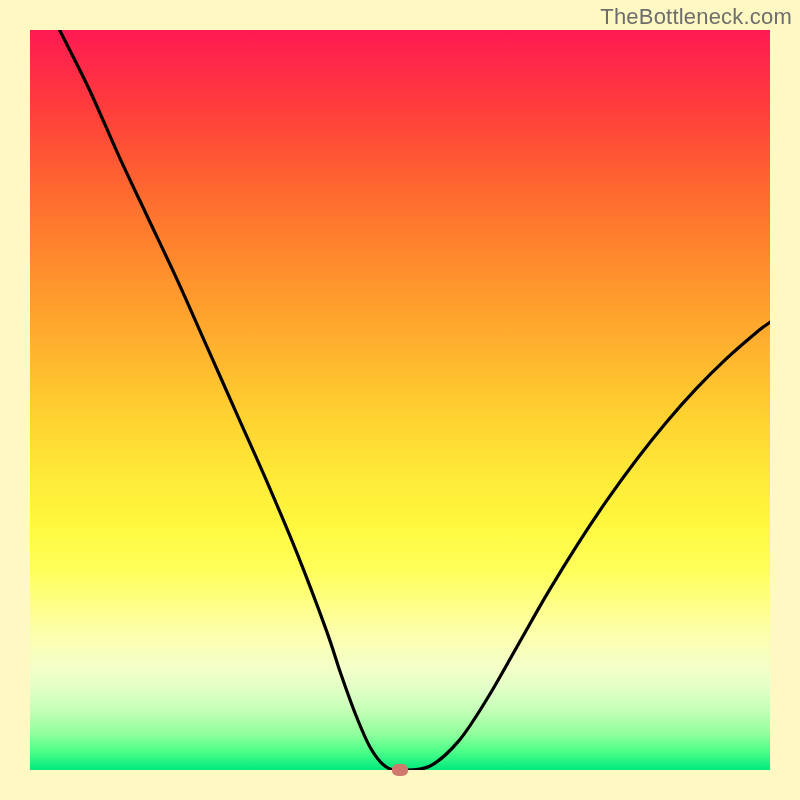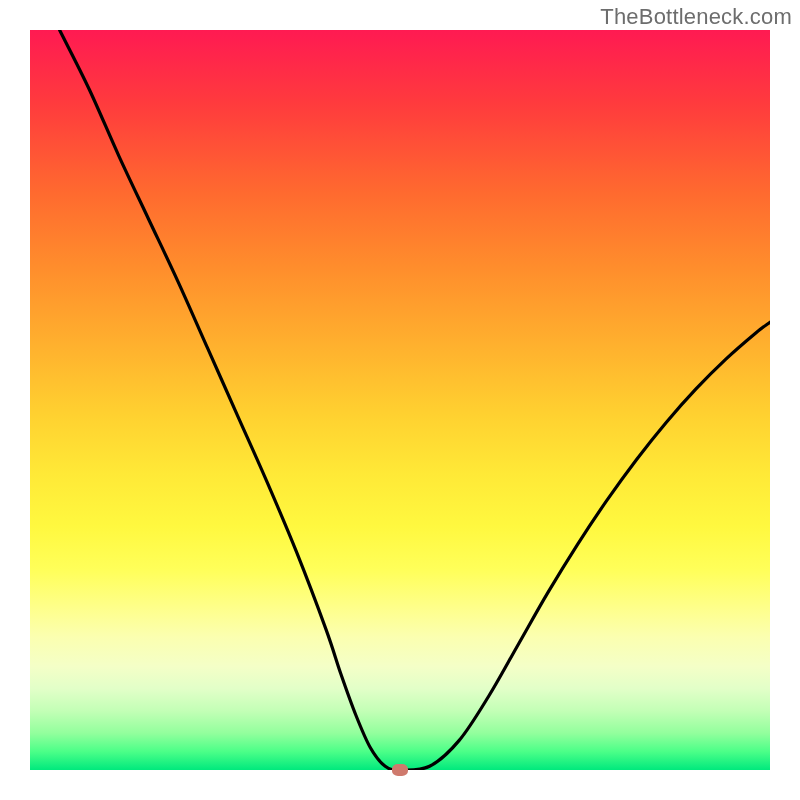--- a/index.html
+++ b/index.html
@@ -8,21 +8,21 @@
     width: 800px;
     height: 800px;
     background: #000;
     overflow: hidden;
     font-family: Arial, Helvetica, sans-serif;
   }
   .frame {
     position: relative;
     width: 800px;
     height: 800px;
-    background: #ffffff;
+    background: #fef9c3;
   }
   .plot {
     position: absolute;
     left: 30px;
     top: 30px;
     width: 740px;
     height: 740px;
     background: linear-gradient(to bottom,
       #ff1a52 0%,
       #ff3b3d 10%,

